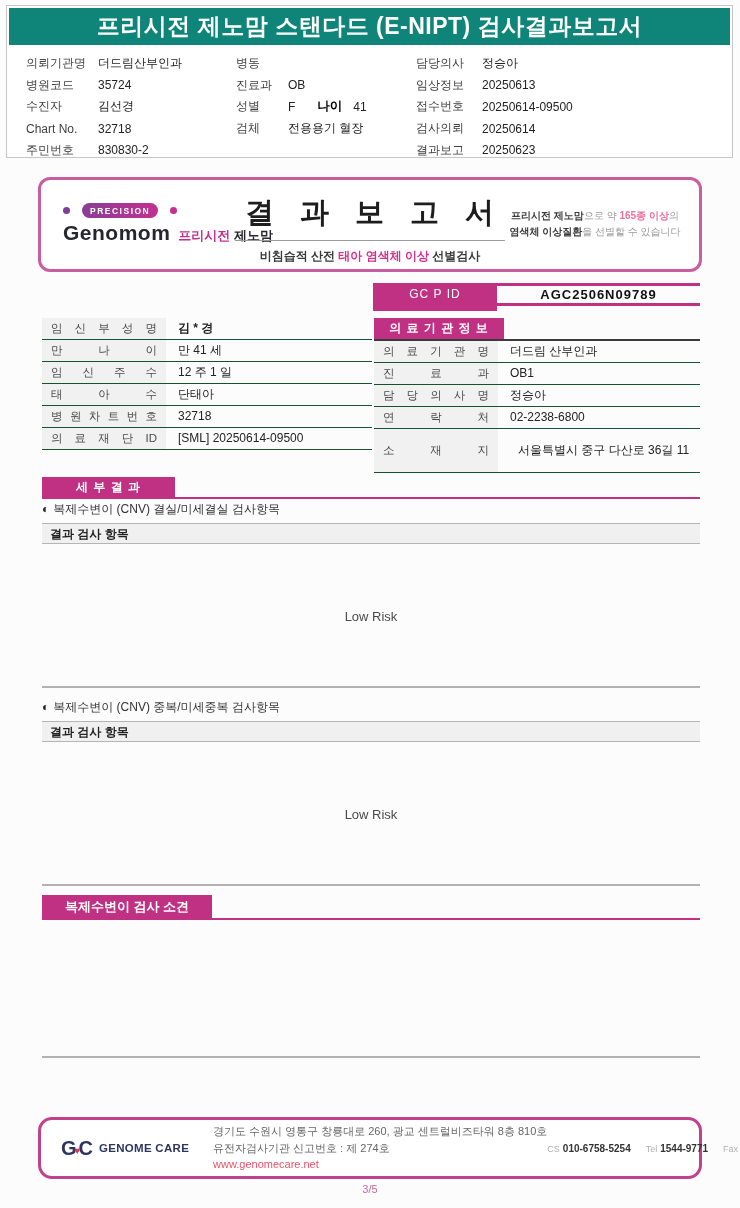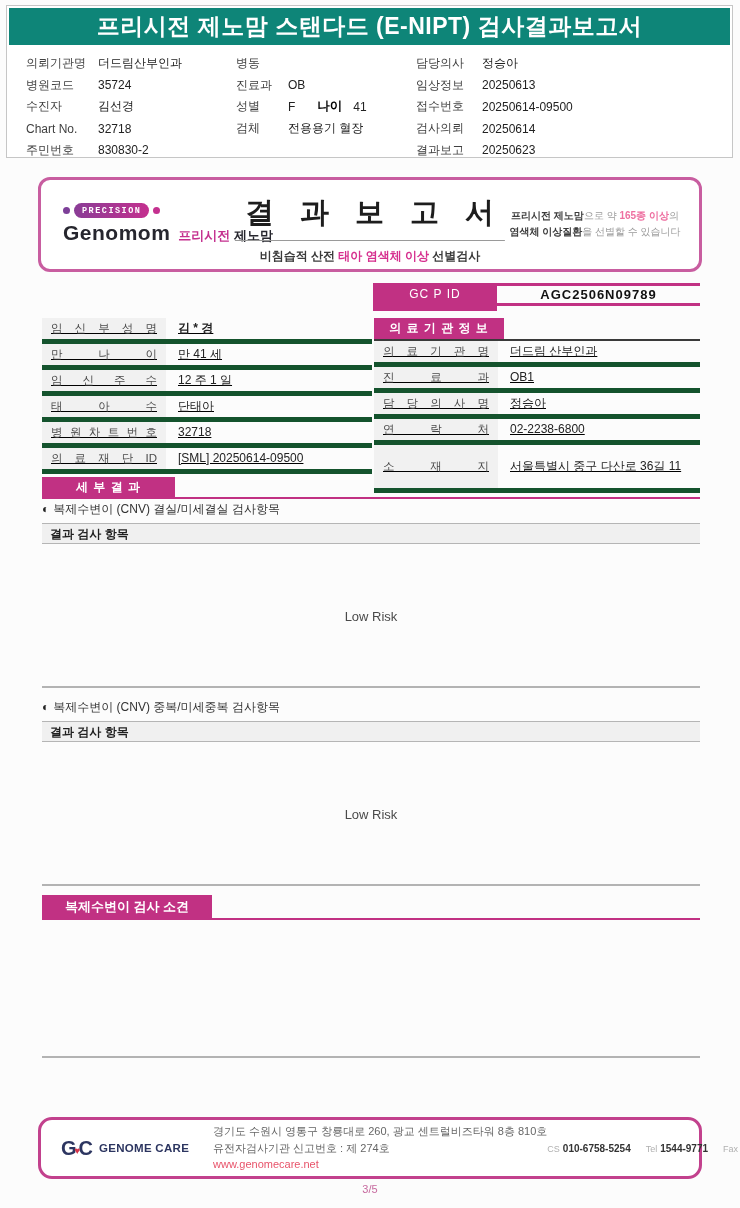--- a/index.html
+++ b/index.html
@@ -26,21 +26,21 @@
   .il{font-weight:normal;color:#404040;font-size:12px;}
   .iv{color:#222;}
   .col1{left:19px;} .col1 .il{width:72px;}
   .col2{left:229px;} .col2 .il{width:52px;} .col2 .il2{width:36px;margin-left:22px;font-weight:bold;font-size:12.5px;}
   .col3{left:409px;} .col3 .il{width:66px;}
 
   
   .doc-box{position:absolute;left:38px;top:177px;width:664px;height:95px;
     border:3px solid var(--pink-border);border-radius:12px;box-sizing:border-box;background:#fff;}
   .brand{position:absolute;left:22px;top:23px;}
-  .badge-row{display:flex;align-items:center;gap:4px;font-family:Liberation Mono, monospace;}
+  .badge-row{display:flex;align-items:center;gap:12px;}
   .dot{width:7px;height:7px;border-radius:50%;}
   .dot.purple{background:#7d3f98;} .dot.pink{background:#c4308f;}
   .badge{background:linear-gradient(90deg,#8a3d96,#c4308f);color:#fff;font-size:8.5px;
     font-weight:bold;letter-spacing:1.5px;padding:2.5px 8px;border-radius:9px;}
   .brand-row{margin-top:3px;display:flex;align-items:baseline;gap:8px;white-space:nowrap;}
   .brand-name{font-size:21px;font-weight:800;color:#26262e;letter-spacing:0.5px;}
   .brand-kr{font-size:13px;font-weight:bold;color:#26262e;}
   .brand-kr .pink{color:#c4308f;}
   .doc-title-wrap{position:absolute;left:50%;transform:translateX(-50%);top:13px;text-align:center;}
   .doc-title{font-size:29px;font-weight:bold;color:#1d1d1d;letter-spacing:9px;
@@ -61,22 +61,22 @@
     text-align:center;line-height:17px;font-size:13px;font-weight:bold;letter-spacing:1px;color:#111;}
 
   
   .itable{position:absolute;top:318px;}
   .itable.mother{left:42px;width:330px;}
   .itable.clinic{left:374px;width:326px;}
   .thead{height:21px;position:relative;border-bottom:2px solid #3a3a3a;}
   .hbox{position:absolute;left:0;top:0;min-width:130px;height:21px;background:var(--magenta);
     color:#fff;font-size:12px;font-weight:bold;text-align:center;line-height:21px;
     letter-spacing:1px;box-sizing:border-box;padding:0 8px;}
-  .trow{display:flex;height:21px;border-bottom:5px solid #14532d;text-decoration:underline;}
-  .trow.tall{height:43px;}
+  .trow{display:flex;height:21px;border-bottom:1px solid #14532d;}
+  .trow.tall{height:43px;gap:8px;}
   .tlabel{width:124px;background:#f1f1f1;font-size:11.5px;color:#4a4a4a;
     padding:0 9px;box-sizing:border-box;line-height:21px;
     text-align:justify;text-align-last:justify;white-space:nowrap;overflow:hidden;}
   .trow.tall .tlabel{line-height:43px;}
   .tvalue{flex:1;padding-left:12px;font-size:12px;color:#222;line-height:21px;white-space:nowrap;}
   .trow.tall .tvalue{line-height:43px;}
   .tvalue.vb{font-weight:bold;}
 
   
   .sec-wrap{position:absolute;left:42px;width:658px;border-bottom:2px solid var(--magenta);box-sizing:border-box;}

